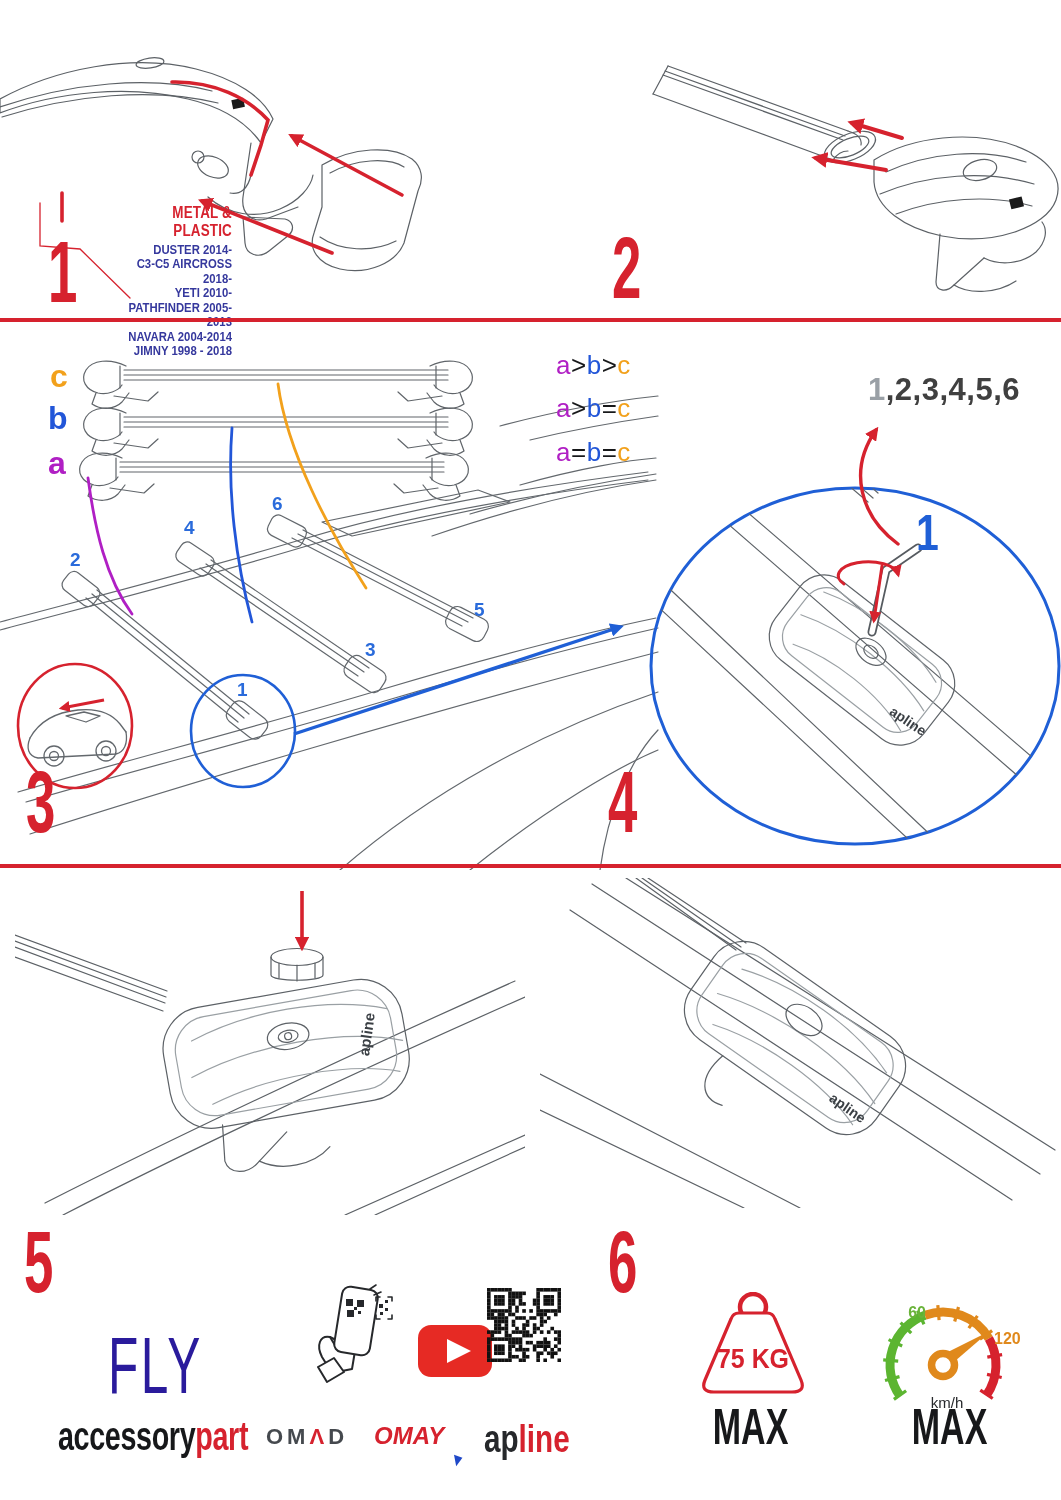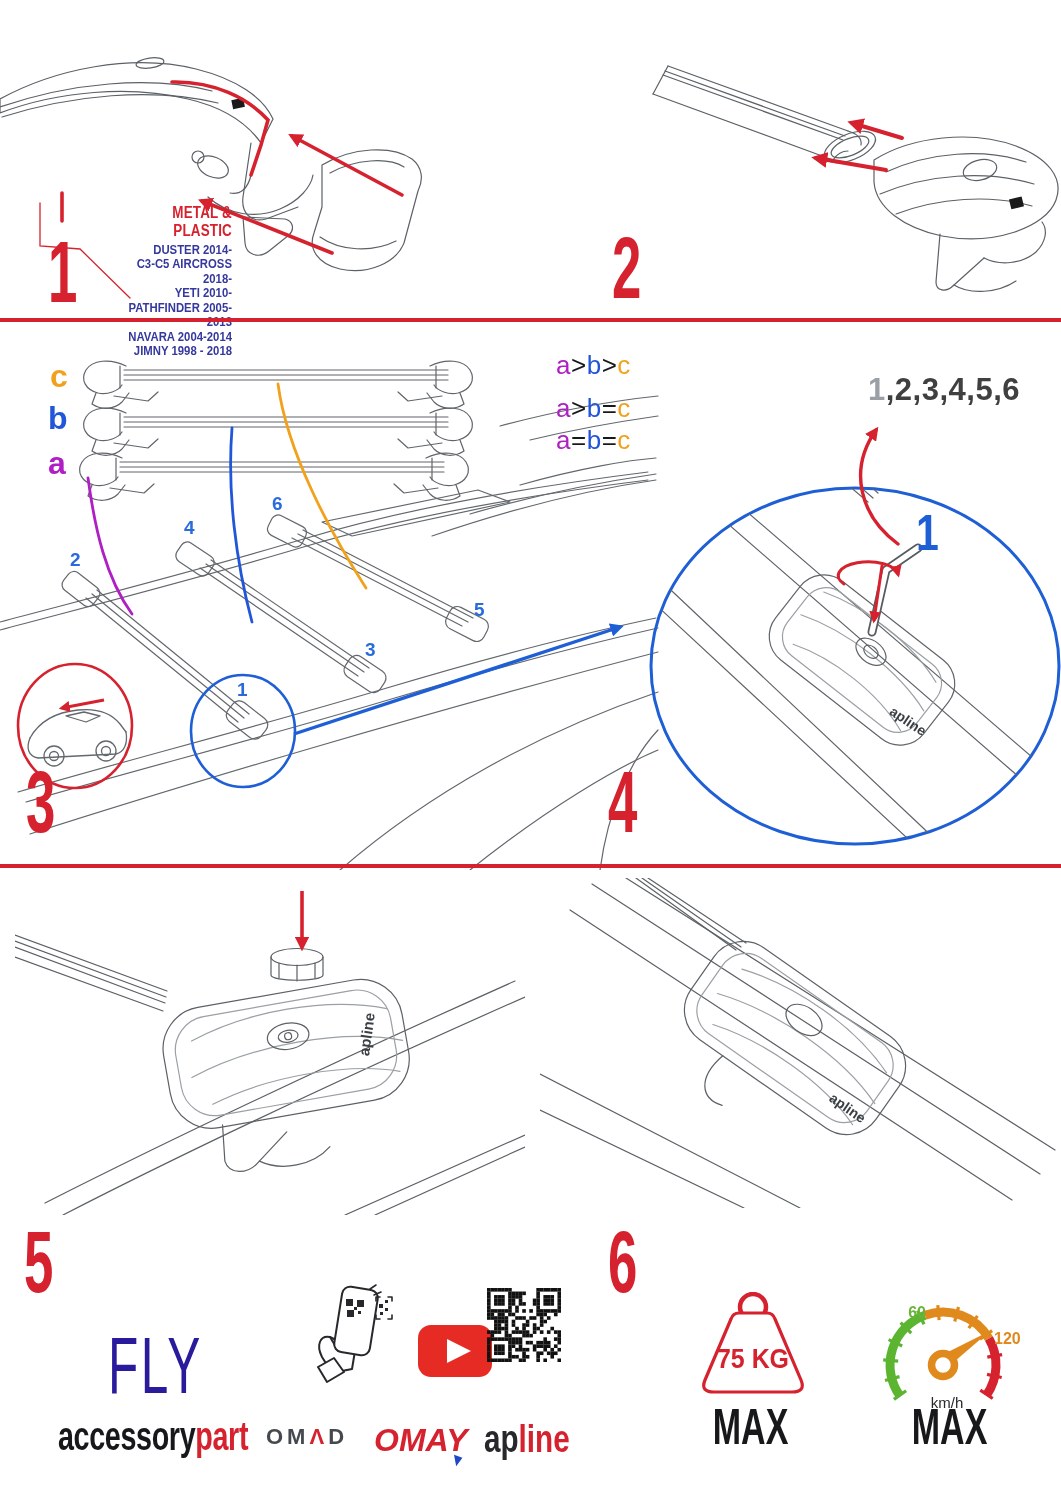--- a/index.html
+++ b/index.html
@@ -22,21 +22,21 @@
   .seq .first{color:#9aa0a6}.seq .rest{color:#404040}
   .detail1{position:absolute;font-size:50px;font-weight:700;color:#1f5fd6;line-height:1;
            transform:scaleX(.82);transform-origin:0 0}
   .fly{position:absolute;font-size:80px;font-weight:400;color:#2a1b9c;line-height:1;
        transform:scaleX(.62);transform-origin:0 0;letter-spacing:4px}
   .acc{position:absolute;font-size:41px;font-weight:700;line-height:1;
        transform:scaleX(.7);transform-origin:0 0;letter-spacing:-.5px}
   .k{color:#17181a}.red{color:#d6222e}
   .omad{position:absolute;font-size:22px;font-weight:700;color:#45494e;letter-spacing:4px;line-height:1}
   .omad .a{color:#d6222e}
-  .omay{position:absolute;font-size:32px;font-weight:800;font-style:italic;color:#d6222e;line-height:1}
+  .omay{position:absolute;font-size:24px;font-weight:800;font-style:italic;color:#d6222e;line-height:1}
   .omay-tail{position:absolute;width:0;height:0;border-left:6px solid transparent;
              border-right:3px solid transparent;border-top:10px solid #1f48c8;transform:rotate(20deg)}
   .apl{position:absolute;font-size:38px;font-weight:700;line-height:1;
        transform:scaleX(.78);transform-origin:0 0}
   .apl .k{color:#26282b}
   .max{position:absolute;text-align:center;font-size:50px;font-weight:700;color:#17181a;line-height:1}
   .max>span{display:inline-block;transform:scaleX(.68)}
   svg{display:block}
   text{font-family:"Liberation Sans",sans-serif}
 </style>
@@ -196,21 +196,21 @@
   <div class="barlab lab-c" style="left:50px;top:360px">c</div>
   <div class="barlab lab-b" style="left:48px;top:402px">b</div>
   <div class="barlab lab-a" style="left:48px;top:447px">a</div>
 
   <div class="rule" style="left:556px;top:352px">
     <span class="a">a</span><span class="op">&gt;</span><span class="b">b</span><span class="op">&gt;</span><span class="c">c</span>
   </div>
   <div class="rule" style="left:556px;top:395px">
     <span class="a">a</span><span class="op">&gt;</span><span class="b">b</span><span class="op">=</span><span class="c">c</span>
   </div>
-  <div class="rule" style="left:556px;top:427px">
+  <div class="rule" style="left:556px;top:439px">
     <span class="a">a</span><span class="op">=</span><span class="b">b</span><span class="op">=</span><span class="c">c</span>
   </div>
 
   <div class="pos" style="left:70px;top:550px">2</div>
   <div class="pos" style="left:184px;top:518px">4</div>
   <div class="pos" style="left:272px;top:494px">6</div>
   <div class="pos" style="left:237px;top:680px">1</div>
   <div class="pos" style="left:365px;top:640px">3</div>
   <div class="pos" style="left:474px;top:600px">5</div>
 

